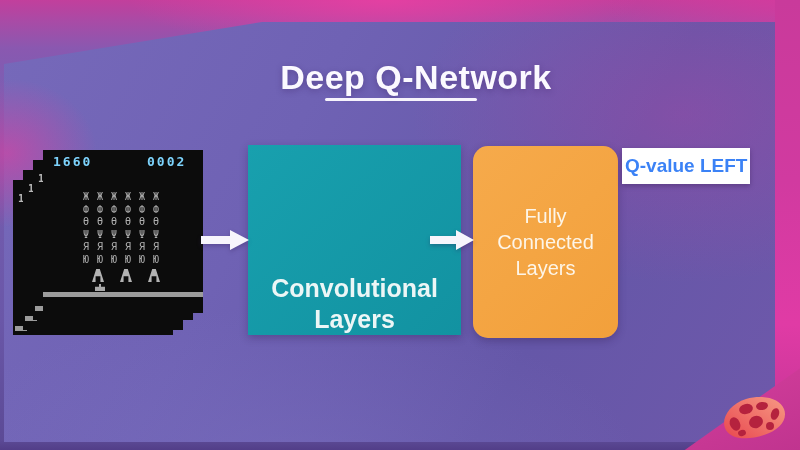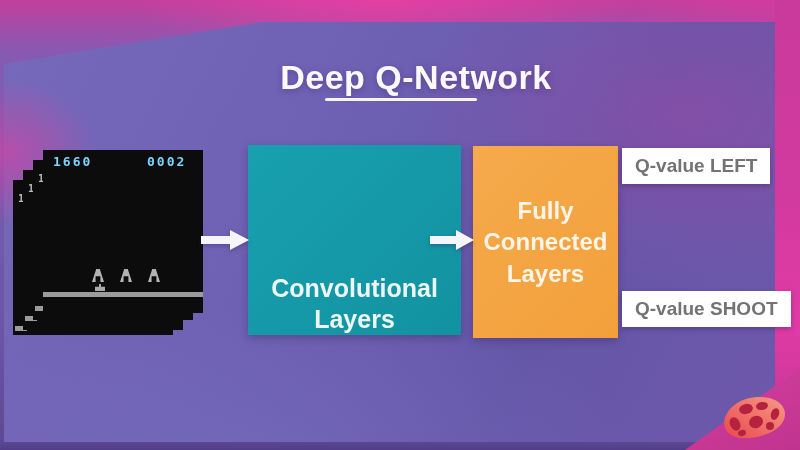--- a/index.html
+++ b/index.html
@@ -79,26 +79,26 @@
     position:absolute; left:248px; top:145px; width:213px; height:190px; z-index:5;
     background:linear-gradient(135deg,#18a0ae,#1292a1);
     display:flex; align-items:flex-end; justify-content:center; text-align:center;
     color:#ecf6f6; font-size:25px; font-weight:700; line-height:1.25;
     box-shadow:0 3px 8px rgba(40,20,70,.30); padding:0 8px; box-sizing:border-box;
   }
   .fc-box{
     position:absolute; left:473px; top:146px; width:145px; height:192px; z-index:5;
     background:linear-gradient(135deg,#f6aa4b,#f2a03b);
     display:flex; align-items:center; justify-content:center; text-align:center;
-    color:#fdf5e8; font-size:24px; font-weight:700; line-height:1.3;
-    box-shadow:0 3px 8px rgba(40,20,70,.30); padding:0 10px; box-sizing:border-box;
+    color:#fdf5e8; font-size:20px; font-weight:400; line-height:1.3;
+    box-shadow:0 3px 8px rgba(40,20,70,.30); padding:0 10px; box-sizing:border-box;border-radius:15px;
   }
   .q-box{
-    position:absolute; left:622px; z-index:5; background:#ffffff; color:#737373;
-    font-size:19px; font-weight:700; padding:7px 13px; white-space:nowrap;
+    position:absolute; left:622px; z-index:5; background:#ffffff; color:#3b82f6;
+    font-size:19px; font-weight:700; padding:7px 3px; white-space:nowrap;
     box-shadow:0 2px 5px rgba(40,20,70,.35);
   }
   .q-box.q1{top:148px;} .q-box.q2{top:221px;} .q-box.q3{top:291px;}
   
   .brain-logo{position:absolute; right:10px; bottom:8px; z-index:7;}
 </style>
 </head>
 <body>
 
 <div class="slide">
@@ -119,20 +119,28 @@
     <span class="peek-digit">1</span>
     <div class="peek-ground"></div>
   </div>
   <div class="frame b1">
     <span class="peek-digit">1</span>
     <div class="peek-ground"></div>
   </div>
   <div class="frame front">
     <span class="score left">1660</span>
     <span class="score right">0002</span>
+    <div class="aliens">
+      <div>ЖЖЖЖЖЖ</div>
+      <div>ФФФФФФ</div>
+      <div>ѲѲѲѲѲѲ</div>
+      <div>ΨΨΨΨΨΨ</div>
+      <div>ЯЯЯЯЯЯ</div>
+      <div>ЮЮЮЮЮЮ</div>
+    </div>
     <div class="shield s1"></div>
     <div class="shield s2"></div>
     <div class="shield s3"></div>
     <div class="ship"></div>
     <div class="ground"></div>
   </div>
 
   <svg class="arrow a1" width="50" height="26" viewBox="0 0 50 26">
     <polygon points="0,9 29,9 29,3 48,13 29,23 29,17 0,17" fill="#f7f5fc"></polygon>
   </svg>
@@ -141,21 +149,20 @@
   </svg>
 
   <div class="conv-box">
     <span>Convolutional Layers</span>
   </div>
   <div class="fc-box">
     <span>Fully Connected Layers</span>
   </div>
 
   <div class="q-box q1">Q-value LEFT</div>
-  <div class="q-box q3">Q-value SHOOT</div>
 
   <svg class="brain-logo" width="72" height="50" viewBox="0 0 72 50">
     <defs>
       <linearGradient id="brainGrad" x1="0" y1="1" x2="1" y2="0">
         <stop offset="0" stop-color="#e8474f"></stop>
         <stop offset="1" stop-color="#f79a84"></stop>
       </linearGradient>
     </defs>
     <path d="M7,36 C3,26 12,12 28,7 C46,2 62,7 66,17 C70,27 62,38 46,43 C28,49 11,47 7,36 Z" fill="url(#brainGrad)"></path>
     <g fill="#b5223e">

